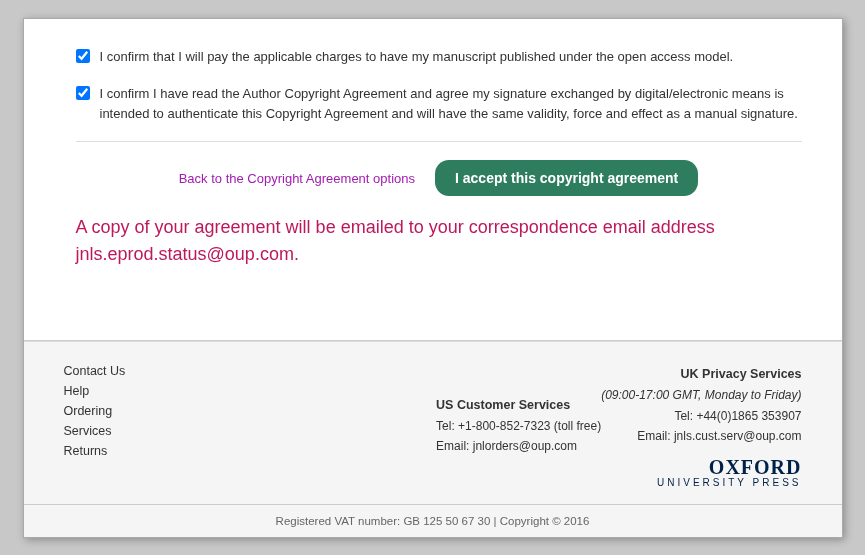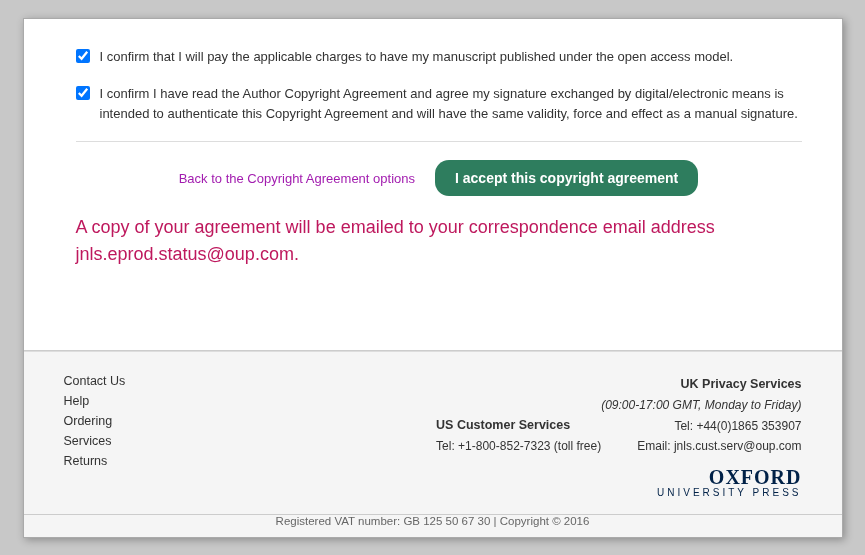--- a/index.html
+++ b/index.html
@@ -121,20 +121,21 @@
     }
     .oxford-logo .press-text {
       font-size: 10px;
       color: #002147;
       letter-spacing: 3px;
       display: block;
       text-align: center;
     }
     .footer-bottom {
       border-top: 1px solid #ccc;
+      padding-top: 10px;
       text-align: center;
       font-size: 11.5px;
       color: #666;
       background: #f5f5f5;
       padding-bottom: 10px;
     }
     .footer-main-row {
       display: flex;
       align-items: flex-start;
       gap: 0;
@@ -191,20 +192,21 @@
           <a>Ordering</a>
           <a>Services</a>
           <a>Returns</a>
         </div>
       </div>
 
       <div class="footer-right">
         <div class="service-block">
           <div class="title">US Customer Services</div>
           <div>Tel: +1-800-852-7323 (toll free)</div>
+          <div>Email: jnlorders@oup.com</div>
         </div>
 
         <div style="display:flex;flex-direction:column;align-items:flex-end;gap:6px;">
           <div class="service-block" style="text-align:right;">
             <div class="title">UK Privacy Services</div>
             <div class="italic">(09:00-17:00 GMT, Monday to Friday)</div>
             <div>Tel: +44(0)1865 353907</div>
             <div>Email: jnls.cust.serv@oup.com</div>
           </div>
           <div class="oxford-logo">

